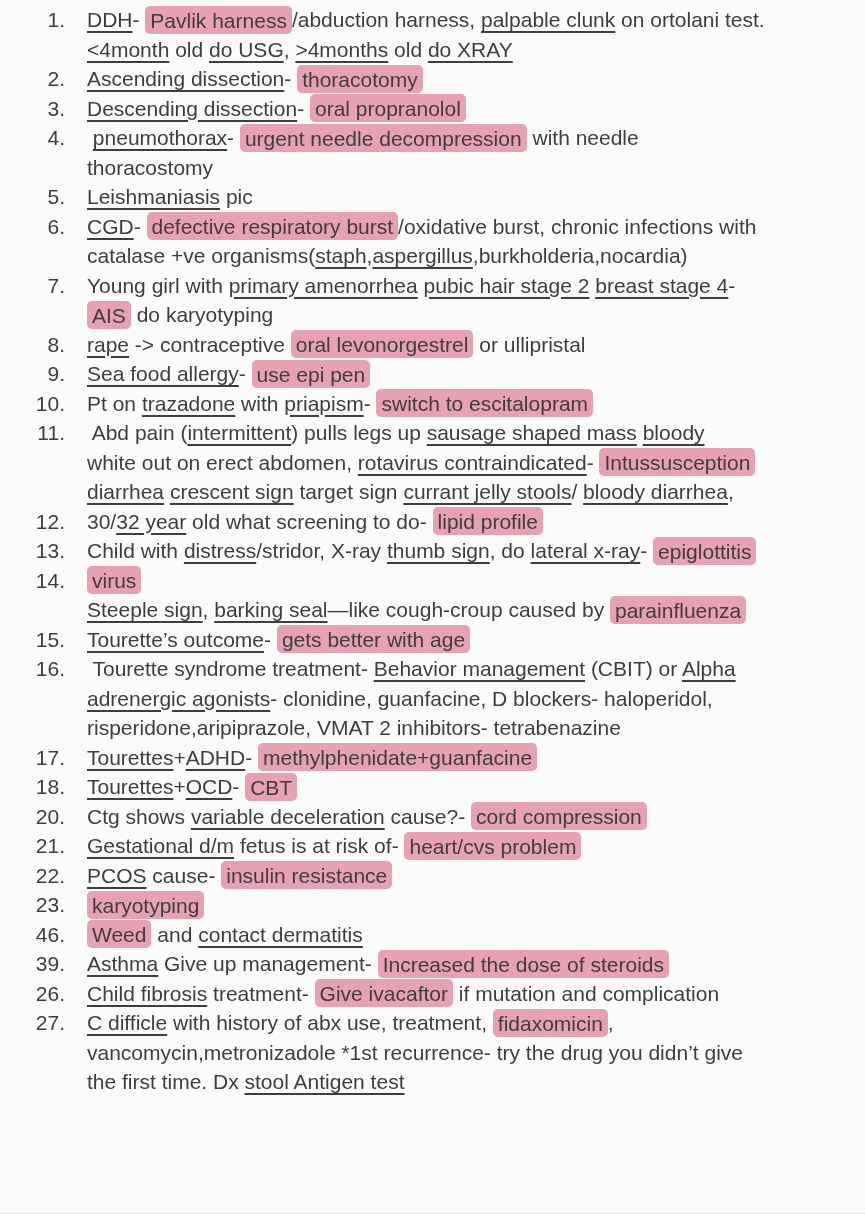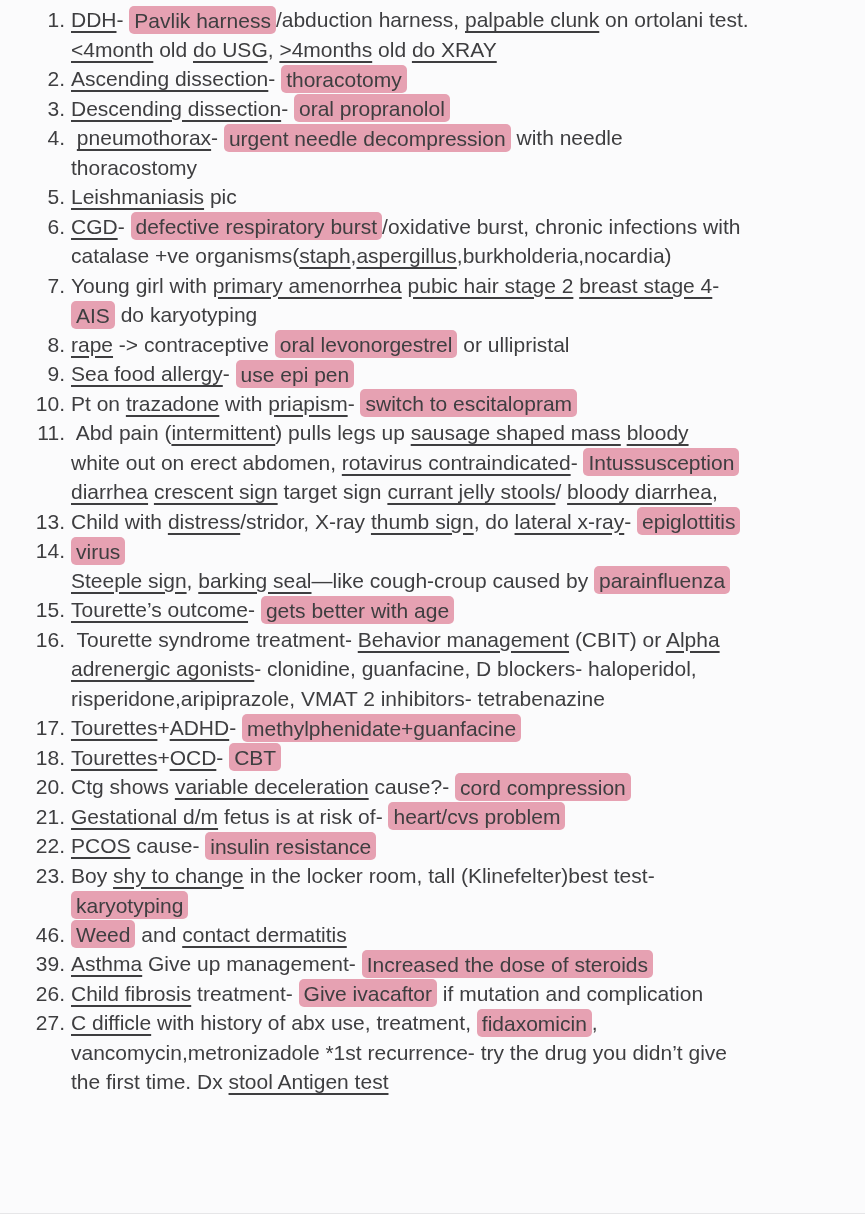--- a/index.html
+++ b/index.html
@@ -25,21 +25,21 @@
   }
   .item{display:flex;align-items:flex-start;}
   .num{
     flex:none;
     width:65px;
     text-align:right;
     white-space:pre;
     line-height:29.5px;
     height:29.5px;
   }
-  .content{flex:1 1 auto;margin-left:6px;min-width:0;}
+  .content{flex:1 1 auto;margin-left:22px;min-width:0;}
   .line{
     white-space:pre;
     line-height:29.5px;
     height:29.5px;
   }
   .seg{white-space:pre;}
   .u{
     text-decoration:underline;
     text-decoration-thickness:1.6px;
     text-underline-offset:3.5px;
@@ -127,20 +127,26 @@
       </div>
       <div class="item">
         <span class="num">11.</span>
         <div class="content">
           <div class="line"><span class="seg"> Abd pain (</span><span class="seg u">intermittent</span><span class="seg">) pulls legs up </span><span class="seg u">sausage shaped mass</span><span class="seg"> </span><span class="seg u">bloody</span></div>
           <div class="line"><span class="seg">white out on erect abdomen, </span><span class="seg u">rotavirus contraindicated</span><span class="seg">- </span><span class="seg h">Intussusception</span></div>
           <div class="line"><span class="seg u">diarrhea</span><span class="seg"> </span><span class="seg u">crescent sign</span><span class="seg"> target sign </span><span class="seg u">currant jelly stools</span><span class="seg">/ </span><span class="seg u">bloody diarrhea</span><span class="seg">,</span></div>
         </div>
       </div>
       <div class="item">
+        <span class="num">12.</span>
+        <div class="content">
+          <div class="line"><span class="seg">30/</span><span class="seg u">32 year</span><span class="seg"> old what screening to do- </span><span class="seg h">lipid profile</span></div>
+        </div>
+      </div>
+      <div class="item">
         <span class="num">13.</span>
         <div class="content">
           <div class="line"><span class="seg">Child with </span><span class="seg u">distress</span><span class="seg">/stridor, X-ray </span><span class="seg u">thumb sign</span><span class="seg">, do </span><span class="seg u">lateral x-ray</span><span class="seg">- </span><span class="seg h">epiglottitis</span></div>
         </div>
       </div>
       <div class="item">
         <span class="num">14.</span>
         <div class="content">
           <div class="line"><span class="seg h">virus</span></div>
           <div class="line"><span class="seg u">Steeple sign</span><span class="seg">, </span><span class="seg u">barking seal</span><span class="seg">—like cough-croup caused by </span><span class="seg h">parainfluenza</span></div>
@@ -186,21 +192,20 @@
       </div>
       <div class="item">
         <span class="num">22.</span>
         <div class="content">
           <div class="line"><span class="seg u">PCOS</span><span class="seg"> cause- </span><span class="seg h">insulin resistance</span></div>
         </div>
       </div>
       <div class="item">
         <span class="num">23.</span>
         <div class="content">
-          <div class="line"><span class="seg">Boy </span><span class="seg u">shy to change</span><span class="seg"> in the locker room, tall (Klinefelter)best test-</span></div>
           <div class="line"><span class="seg h">karyotyping</span></div>
         </div>
       </div>
       <div class="item">
         <span class="num">46.</span>
         <div class="content">
           <div class="line"><span class="seg h">Weed</span><span class="seg"> and </span><span class="seg u">contact dermatitis</span></div>
         </div>
       </div>
       <div class="item">

